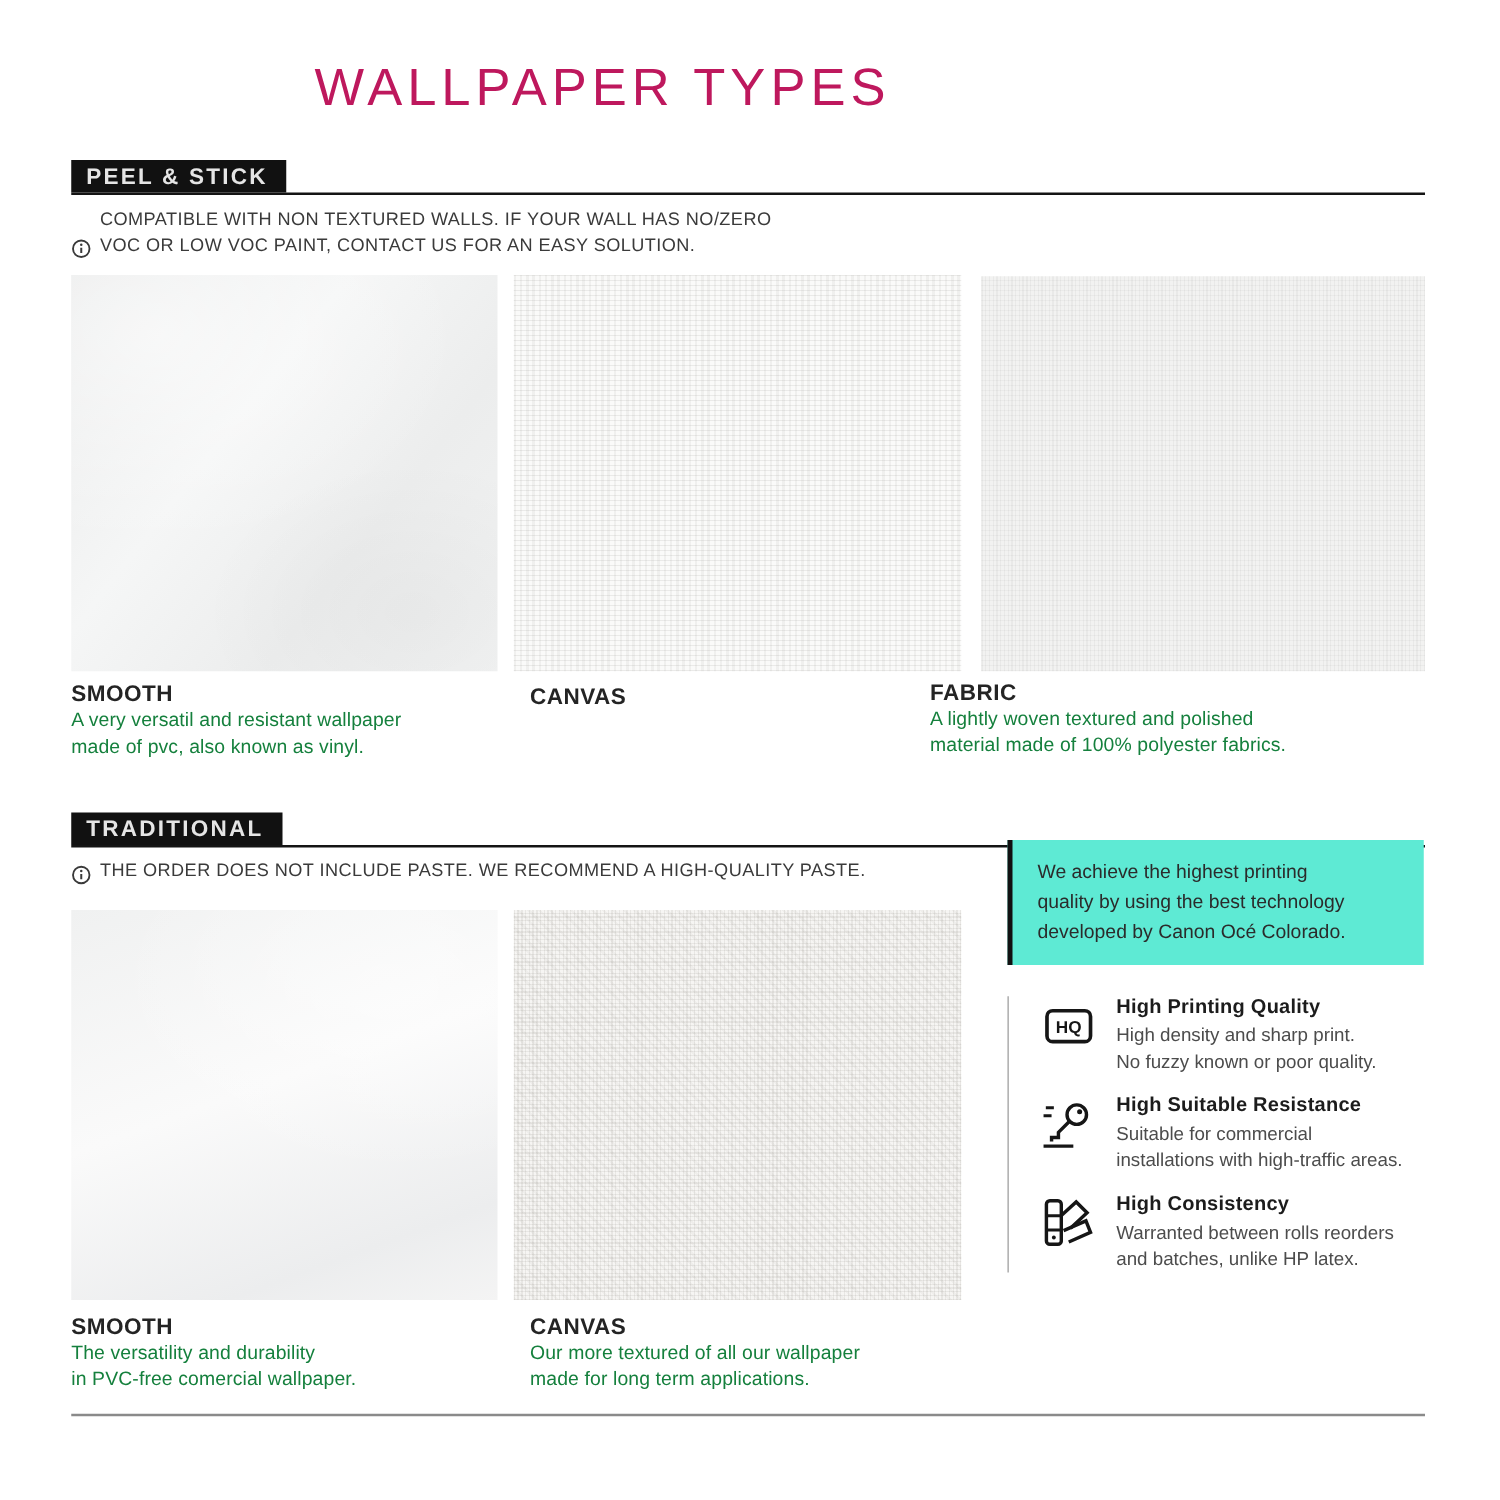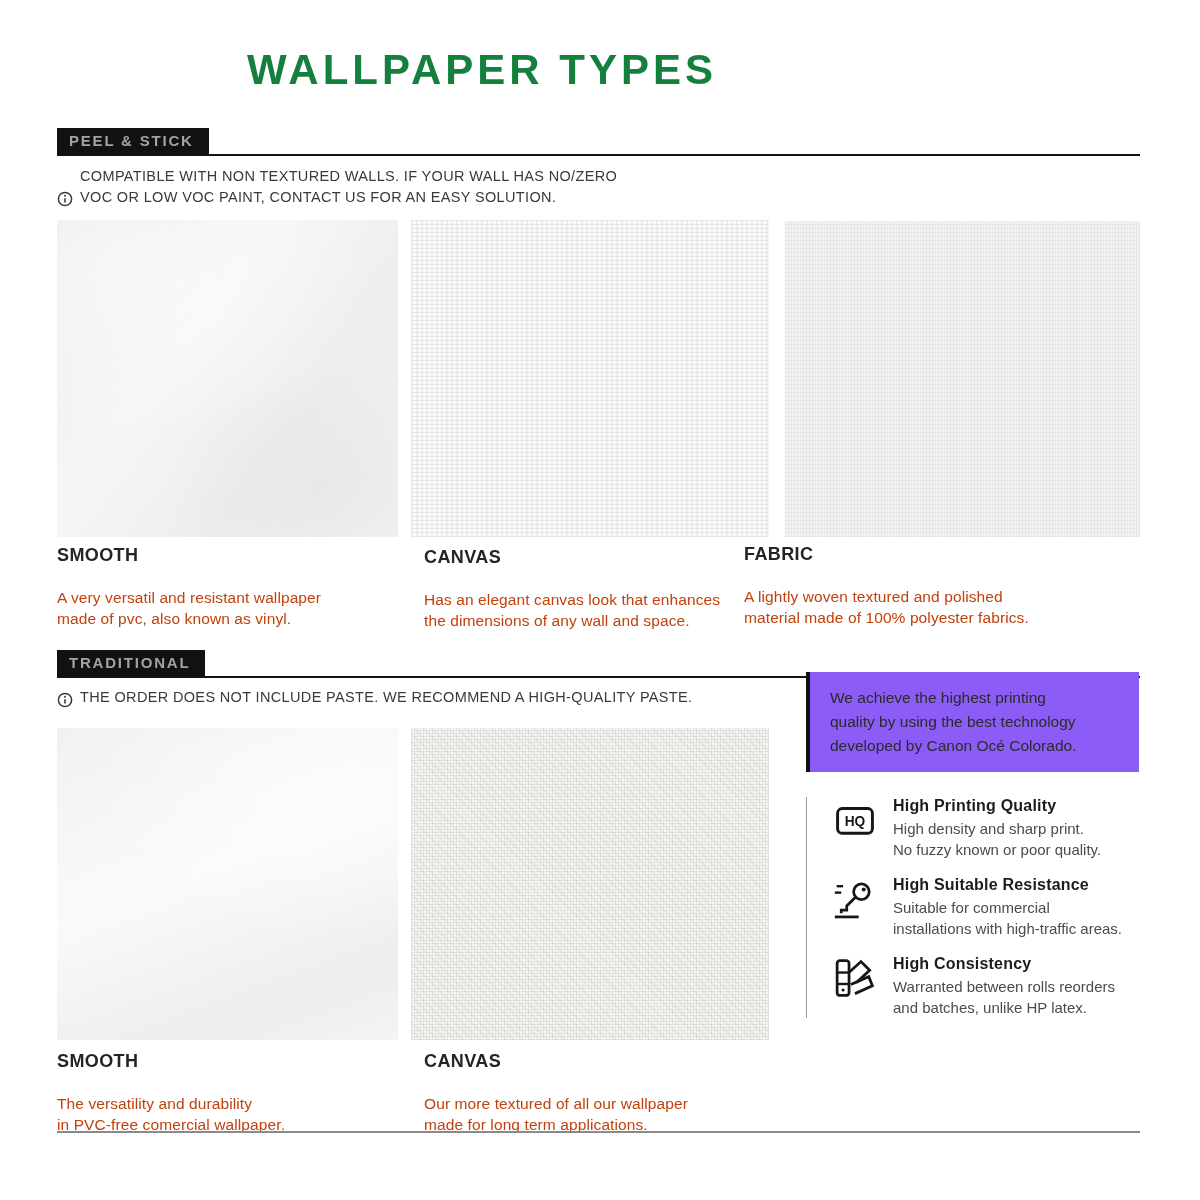--- a/index.html
+++ b/index.html
@@ -3,29 +3,29 @@
 <meta charset="utf-8">
 <style>
   html,body{margin:0;padding:0;background:#ffffff;}
   .canvas{
     position:relative;width:1200px;height:1200px;background:#ffffff;
     font-family:"Liberation Sans",sans-serif;color:#1d1d1d;overflow:hidden;
   }
   
   .page-title{
     position:absolute;left:57px;top:46px;width:850px;text-align:center;
-    font-size:42px;font-weight:700;letter-spacing:4px;color:#15803d;white-space:nowrap;
+    font-size:42px;font-weight:400;letter-spacing:4px;color:#be185d;white-space:nowrap;
   }
   
   .section-head{position:absolute;left:57px;width:1083px;border-bottom:2px solid #141414;line-height:0;}
   .section-head.peel{top:128px;}
   .section-head.trad{top:650px;}
   .section-tag{
-    display:inline-block;background:#111111;color:#a3a3a3;
-    font-size:15px;font-weight:700;letter-spacing:1.8px;
+    display:inline-block;background:#111111;color:#e5e5e5;
+    font-size:18px;font-weight:700;letter-spacing:1.8px;
     padding:5px 15px 5px 12px;line-height:16px;
   }
   
   .note{position:absolute;left:57px;display:flex;gap:7px;align-items:flex-end;
     font-size:14.5px;letter-spacing:0.35px;color:#3a3a3a;line-height:1.42;}
   .note.peel{top:166px;}
   .note.trad{top:687px;}
   .note svg{margin-top:2px;flex:none;}
   
   .swatch{position:absolute;}
@@ -65,25 +65,25 @@
       repeating-linear-gradient(45deg, rgba(108,104,94,0.05) 0px, rgba(108,104,94,0.05) 2px, transparent 2px, transparent 6px);
   }
   
   .sw-info{position:absolute;}
   .i1{left:57px;top:545px;width:340px;}
   .i2{left:424px;top:547px;width:350px;}
   .i3{left:744px;top:544px;width:350px;}
   .i4{left:57px;top:1051px;width:340px;}
   .i5{left:424px;top:1051px;width:350px;}
   .sw-name{font-size:18px;font-weight:700;letter-spacing:0.4px;color:#242424;}
-  .sw-desc{margin-top:21px;font-size:15.5px;color:#c2410c;line-height:1.38;letter-spacing:0.1px;}
+  .sw-desc{margin-top:0;font-size:15.5px;color:#15803d;line-height:1.38;letter-spacing:0.1px;}
   
   .quote{
     position:absolute;left:806px;top:672px;width:333px;box-sizing:border-box;
-    background:#8b5cf6;border-left:4px solid #111111;
+    background:#5eead4;border-left:4px solid #111111;
     padding:14px 16px 14px 20px;font-size:15.5px;line-height:1.55;color:#2b2b2b;
   }
   .features{
     position:absolute;left:806px;top:797px;width:334px;box-sizing:border-box;
     border-left:1px solid #9c9c9c;padding-left:26px;
   }
   .feature{display:flex;gap:16px;margin-bottom:16px;}
   .feature:last-child{margin-bottom:0;}
   .f-icon{width:44px;height:47px;flex:none;}
   .f-title{font-size:16px;font-weight:700;color:#1c1c1c;letter-spacing:0.2px;}
@@ -120,24 +120,20 @@
 
   <div class="sw-info i1">
     <div class="sw-name">SMOOTH</div>
     <div class="sw-desc">
       <div>A very versatil and resistant wallpaper</div>
       <div>made of pvc, also known as vinyl.</div>
     </div>
   </div>
   <div class="sw-info i2">
     <div class="sw-name">CANVAS</div>
-    <div class="sw-desc">
-      <div>Has an elegant canvas look that enhances</div>
-      <div>the dimensions of any wall and space.</div>
-    </div>
   </div>
   <div class="sw-info i3">
     <div class="sw-name">FABRIC</div>
     <div class="sw-desc">
       <div>A lightly woven textured and polished</div>
       <div>material made of 100% polyester fabrics.</div>
     </div>
   </div>
 
   <div class="section-head trad">

